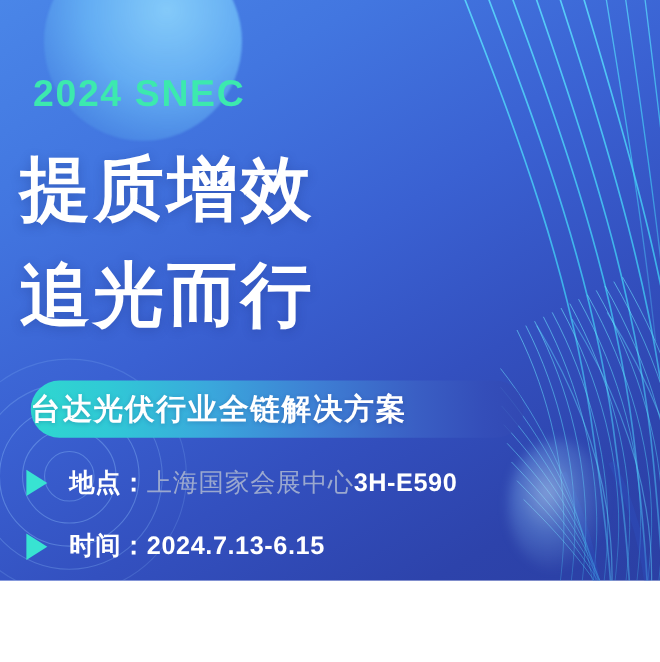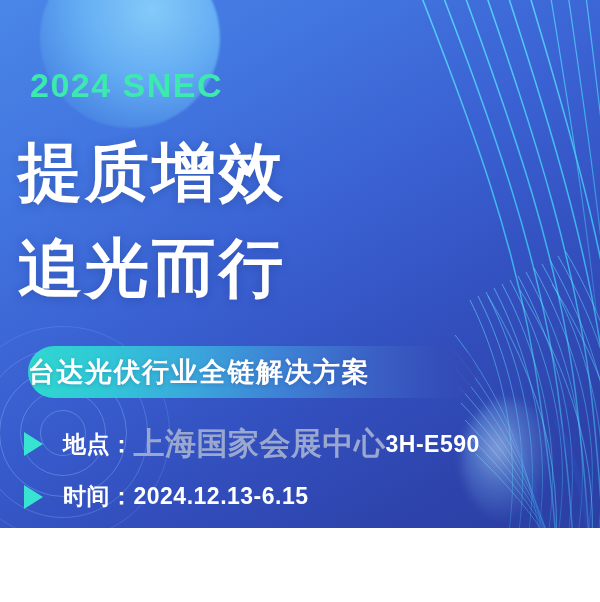--- a/index.html
+++ b/index.html
@@ -166,22 +166,22 @@
     flex: 0 0 auto;
   }
 
   .info-label {
     font-size: 23px;
     font-weight: 700;
     color: #ffffff;
     letter-spacing: 0.5px;
   }
   .info-muted {
-    font-size: 31px;
-    font-weight: 700;
+    font-size: 23px;
+    font-weight: 400;
     color: #9aa8cf;
     letter-spacing: 0.5px;
   }
   .info-strong {
     font-size: 23px;
     font-weight: 700;
     color: #ffffff;
     letter-spacing: 0.5px;
   }
   .info-value {
@@ -299,17 +299,17 @@
     <div class="info-row r1">
       <span class="tri"></span>
       <span class="info-label">地点：</span>
       <span class="info-muted">上海国家会展中心</span>
       <span class="info-strong">3H-E590</span>
     </div>
 
     <div class="info-row r2">
       <span class="tri"></span>
       <span class="info-label">时间：</span>
-      <span class="info-value">2024.12.13-6.15</span>
+      <span class="info-value">2024.7.13-6.15</span>
     </div>
 
   </div>
 </div>
 
 </body></html>

